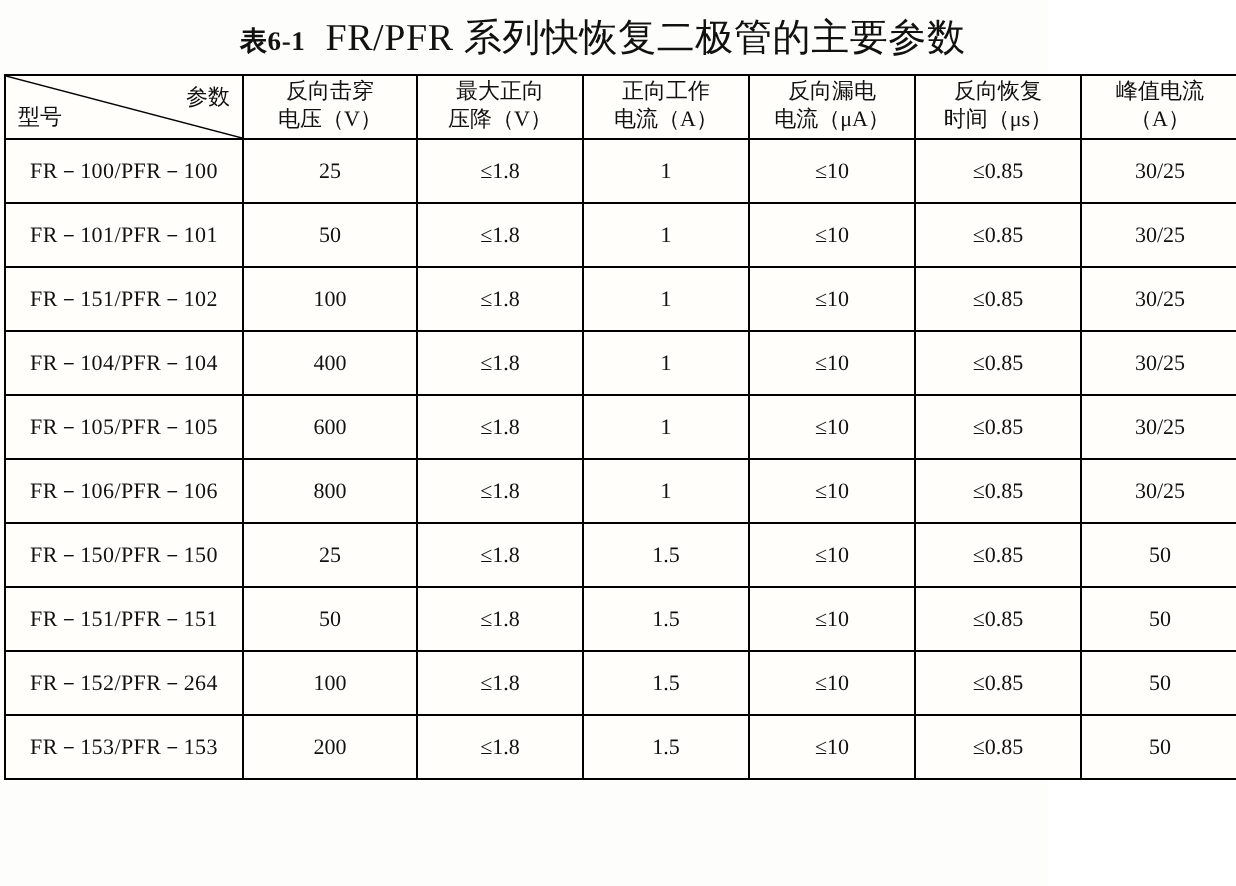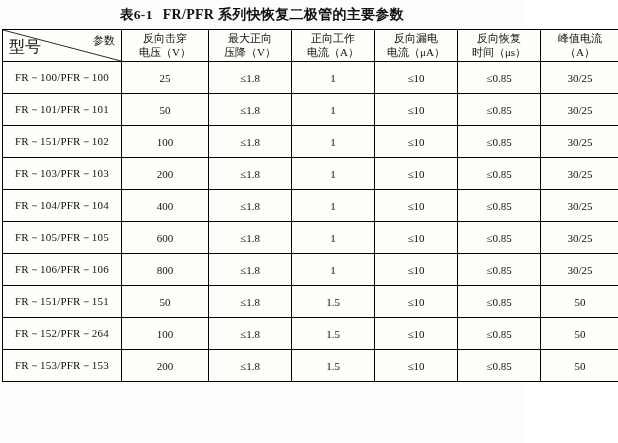--- a/index.html
+++ b/index.html
@@ -29,22 +29,22 @@
     padding: 6px 0 5px 120px;
     font-weight: bold;
     font-size: 13.5px;
     letter-spacing: 0.3px;
   }
   .caption .cap-num {
     font-size: 13.5px;
     font-weight: bold;
   }
   .caption .cap-text {
-    font-size: 14px;
-    font-weight: bold;
+    font-size: 19px;
+    font-weight: normal;
   }
   table.params {
     border-collapse: collapse;
     width: 614px;
     margin: 0 2px;
     table-layout: fixed;
   }
   table.params th, table.params td {
     border: 1px solid #000;
     text-align: center;
@@ -70,21 +70,21 @@
     position: absolute;
     right: 6px;
     top: 3px;
     font-size: 11px;
     font-weight: normal;
   }
   th.corner .lbl-model {
     position: absolute;
     left: 6px;
     bottom: 3px;
-    font-size: 16px;
+    font-size: 11px;
     font-weight: normal;
   }
   th.hdr {
     height: 46px;
     font-weight: normal;
     font-size: 11px;
     line-height: 1.25;
     padding: 0 2px;
   }
   td.model {
@@ -169,29 +169,20 @@
         <tr>
           <td class="model w-model">FR－151/PFR－102</td>
           <td class="w-c1">100</td>
           <td class="w-c2">≤1.8</td>
           <td class="w-c3">1</td>
           <td class="w-c4">≤10</td>
           <td class="w-c5">≤0.85</td>
           <td class="w-c6">30/25</td>
         </tr>
         <tr>
-          <td class="model w-model">FR－103/PFR－103</td>
-          <td class="w-c1">200</td>
-          <td class="w-c2">≤1.8</td>
-          <td class="w-c3">1</td>
-          <td class="w-c4">≤10</td>
-          <td class="w-c5">≤0.85</td>
-          <td class="w-c6">30/25</td>
-        </tr>
-        <tr>
           <td class="model w-model">FR－104/PFR－104</td>
           <td class="w-c1">400</td>
           <td class="w-c2">≤1.8</td>
           <td class="w-c3">1</td>
           <td class="w-c4">≤10</td>
           <td class="w-c5">≤0.85</td>
           <td class="w-c6">30/25</td>
         </tr>
         <tr>
           <td class="model w-model">FR－105/PFR－105</td>
@@ -205,20 +196,29 @@
         <tr>
           <td class="model w-model">FR－106/PFR－106</td>
           <td class="w-c1">800</td>
           <td class="w-c2">≤1.8</td>
           <td class="w-c3">1</td>
           <td class="w-c4">≤10</td>
           <td class="w-c5">≤0.85</td>
           <td class="w-c6">30/25</td>
         </tr>
         <tr>
+          <td class="model w-model">FR－150/PFR－150</td>
+          <td class="w-c1">25</td>
+          <td class="w-c2">≤1.8</td>
+          <td class="w-c3">1.5</td>
+          <td class="w-c4">≤10</td>
+          <td class="w-c5">≤0.85</td>
+          <td class="w-c6">50</td>
+        </tr>
+        <tr>
           <td class="model w-model">FR－151/PFR－151</td>
           <td class="w-c1">50</td>
           <td class="w-c2">≤1.8</td>
           <td class="w-c3">1.5</td>
           <td class="w-c4">≤10</td>
           <td class="w-c5">≤0.85</td>
           <td class="w-c6">50</td>
         </tr>
         <tr>
           <td class="model w-model">FR－152/PFR－264</td>

